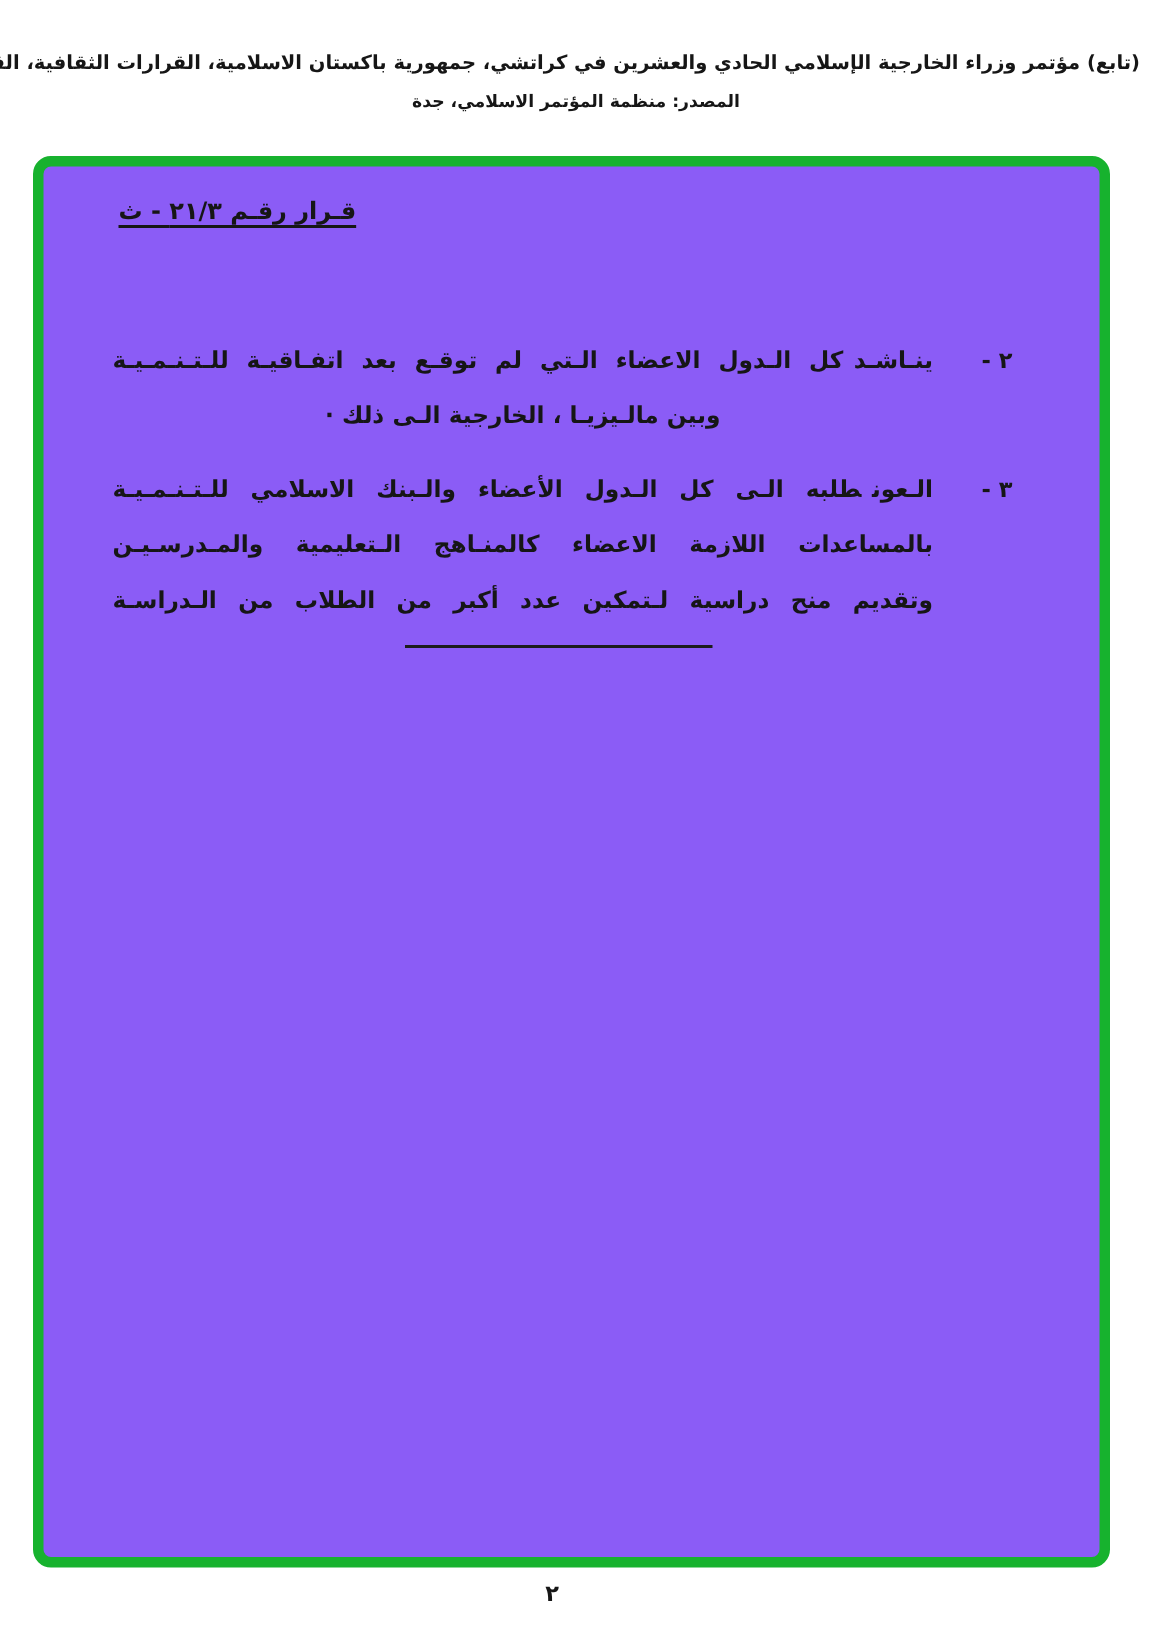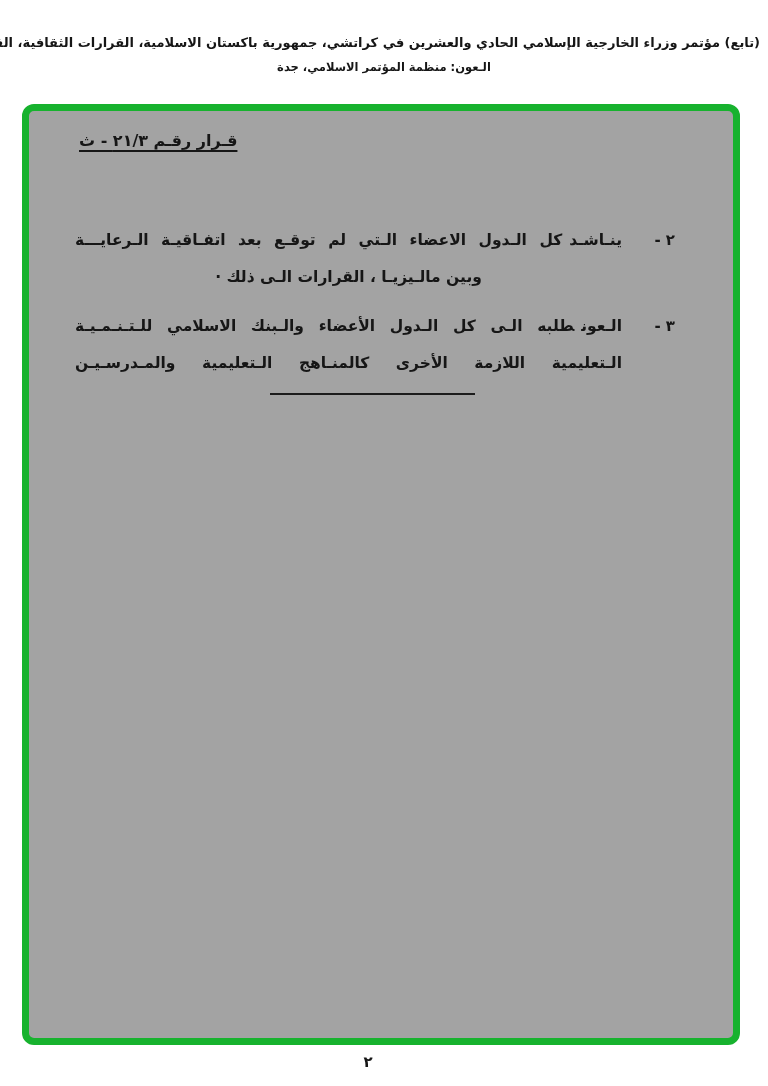--- a/index.html
+++ b/index.html
@@ -36,21 +36,21 @@
     margin-top: 6px;
   }
 
   
   .green-box {
     position: absolute;
     left: 22px; top: 104px;
     width: 704px; height: 927px;
     border: 7px solid #17b22e;
     border-radius: 12px;
-    background: #a3a3a3;
+    background: #8b5cf6;
   }
 
   
   .doc-title {
     position: absolute;
     top: 20px; left: 50px;
     direction: rtl;
     font-size: 16px;
     font-weight: bold;
     text-decoration: underline;
@@ -114,42 +114,43 @@
     font-weight: bold;
   }
 </style>
 </head>
 <body>
 
 <div class="page">
 
   <div class="header">
     <div class="line1">(تابع) مؤتمر وزراء الخارجية الإسلامي الحادي والعشرين في كراتشي، جمهورية باكستان الاسلامية، القرارات الثقافية، القرار الرقم ٢١/٣ ث</div>
-    <div class="line2">الـعون: منظمة المؤتمر الاسلامي، جدة</div>
+    <div class="line2">المصدر: منظمة المؤتمر الاسلامي، جدة</div>
   </div>
 
   <div class="green-box">
 
     <div class="doc-title">قـرار رقـم ٢١/٣ - ث</div>
 
     <div class="content">
 
       <div class="item">
         <div class="marker">٢ -</div>
         <div class="text">
-          <div class="line"><span class="lead">ينـاشـد</span><span>كل الـدول الاعضاء الـتي لم توقـع بعد اتفـاقيـة الـرعايـــة</span></div>
-          <div class="line last">وبين مالـيزيـا ، القرارات الـى ذلك ·</div>
+          <div class="line"><span class="lead">ينـاشـد</span><span>كل الـدول الاعضاء الـتي لم توقـع بعد اتفـاقيـة للـتـنـمـيـة</span></div>
+          <div class="line last">وبين مالـيزيـا ، الخارجية الـى ذلك ·</div>
         </div>
       </div>
 
       <div class="item">
         <div class="marker">٣ -</div>
         <div class="text">
           <div class="line"><span class="lead">الـعون</span><span>طلبه الـى كل الـدول الأعضاء والـبنك الاسلامي للـتـنـمـيـة</span></div>
-          <div class="line">الـتعليمية اللازمة الأخرى كالمنـاهج الـتعليمية والمـدرسـيـن</div>
+          <div class="line">بالمساعدات اللازمة الاعضاء كالمنـاهج الـتعليمية والمـدرسـيـن</div>
+          <div class="line">وتقديم منح دراسية لـتمكين عدد أكبر من الطلاب من الـدراسـة</div>
         </div>
       </div>
 
       <div class="separator"></div>
 
     </div>
   </div>
 
   <div class="footer">٢</div>
 

